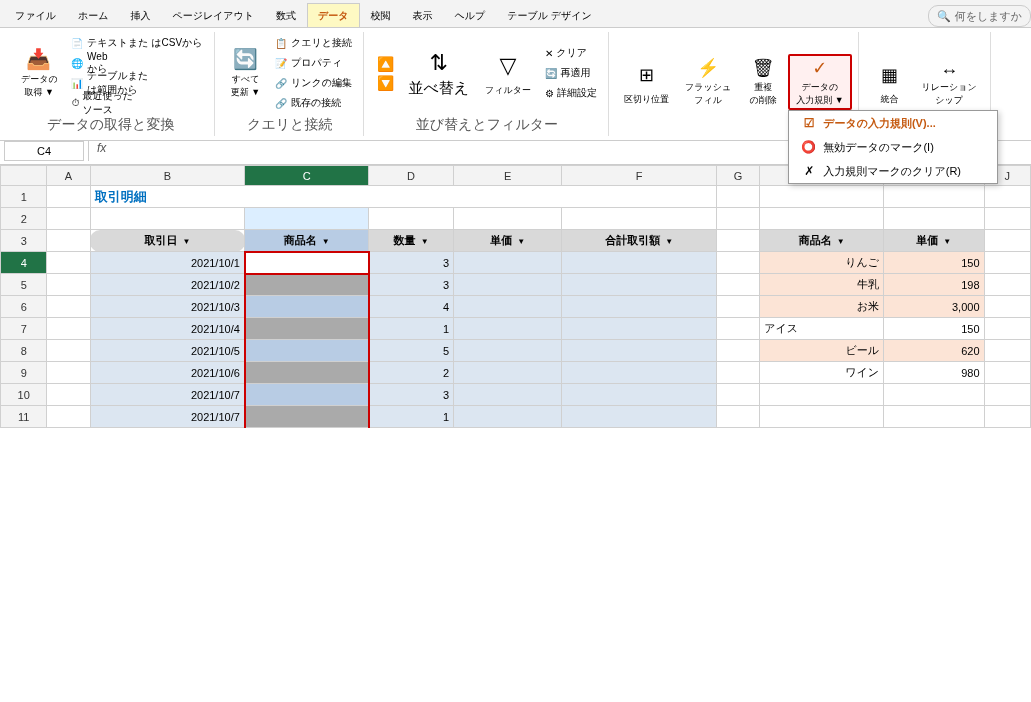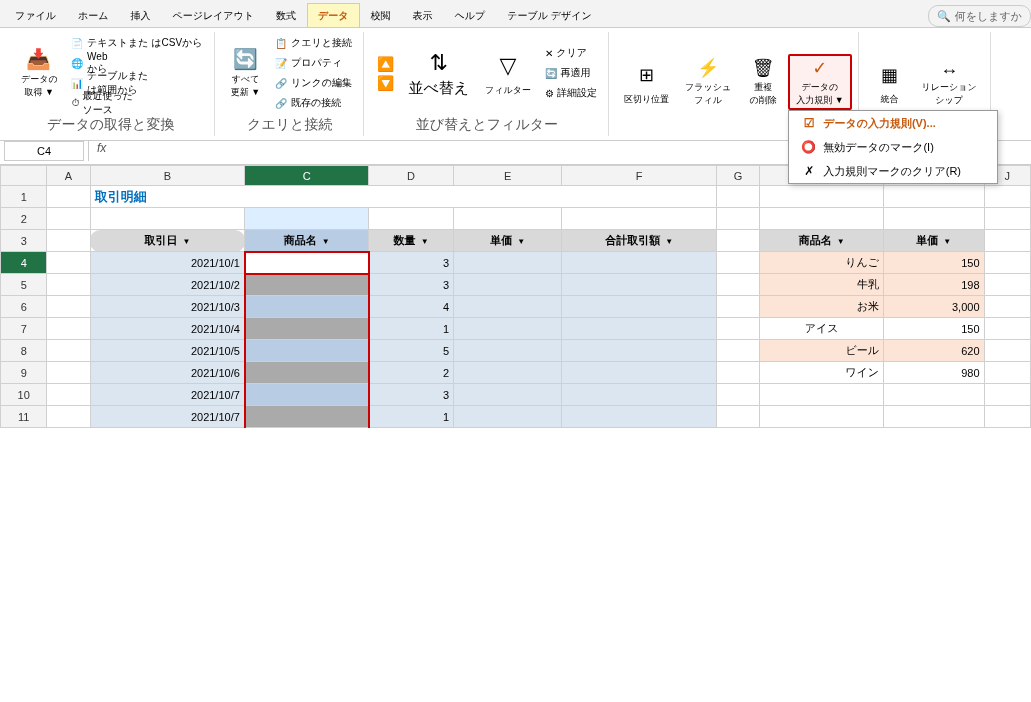--- a/index.html
+++ b/index.html
@@ -379,21 +379,21 @@
 
       <tr>
         <td class="row-header">7</td>
         <td class="cell"></td>
         <td class="cell date-col">2021/10/4</td>
         <td class="cell gray-cell" style="border-left:2px solid #c00;border-right:2px solid #c00;"></td>
         <td class="cell qty-col">1</td>
         <td class="cell light-blue"></td>
         <td class="cell light-blue"></td>
         <td class="cell"></td>
-        <td class="cell" style="text-align:center;">アイス</td>
+        <td class="cell" style="text-align:left;">アイス</td>
         <td class="cell" style="text-align:right;">150</td>
         <td class="cell"></td>
       </tr>
 
       <tr>
         <td class="row-header">8</td>
         <td class="cell"></td>
         <td class="cell date-col">2021/10/5</td>
         <td class="cell selected-col" style="border-left:2px solid #c00;border-right:2px solid #c00;background:#b8cce4;"></td>
         <td class="cell qty-col">5</td>

